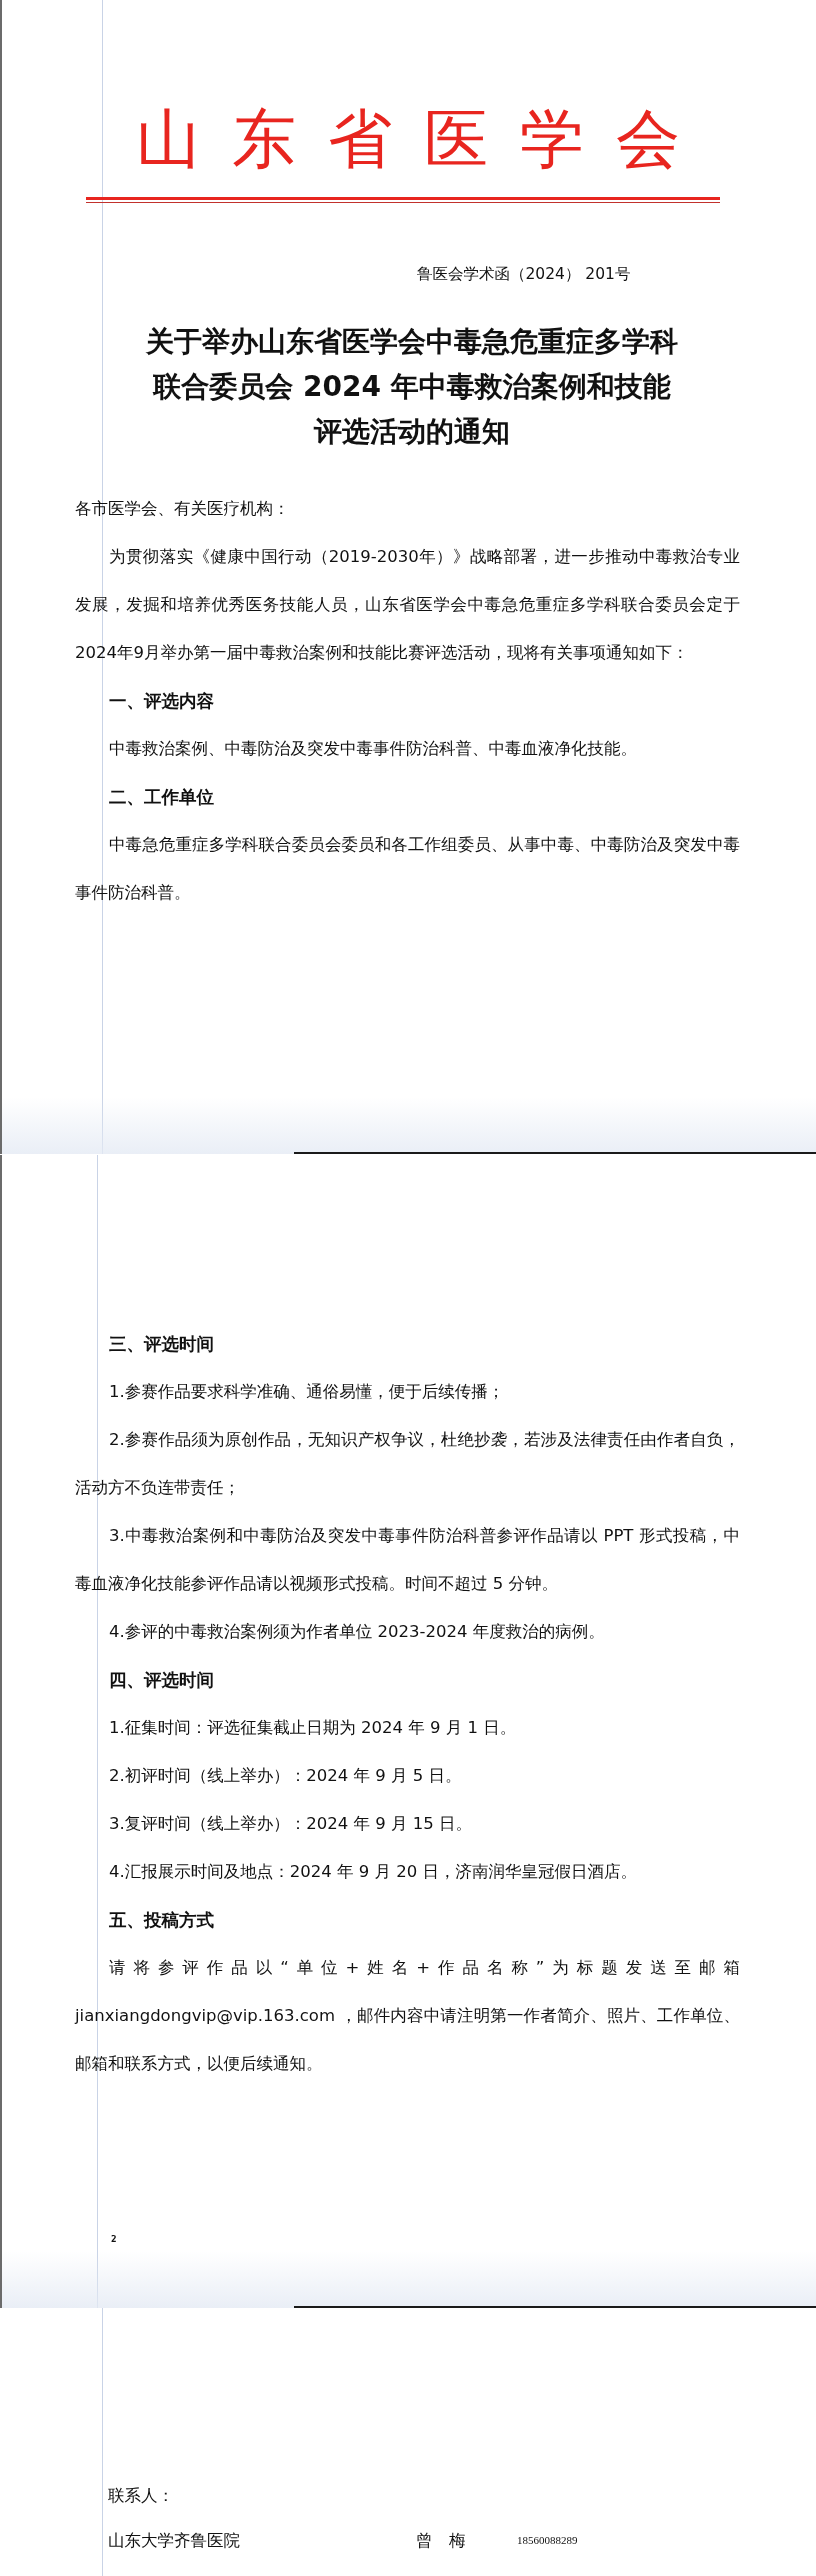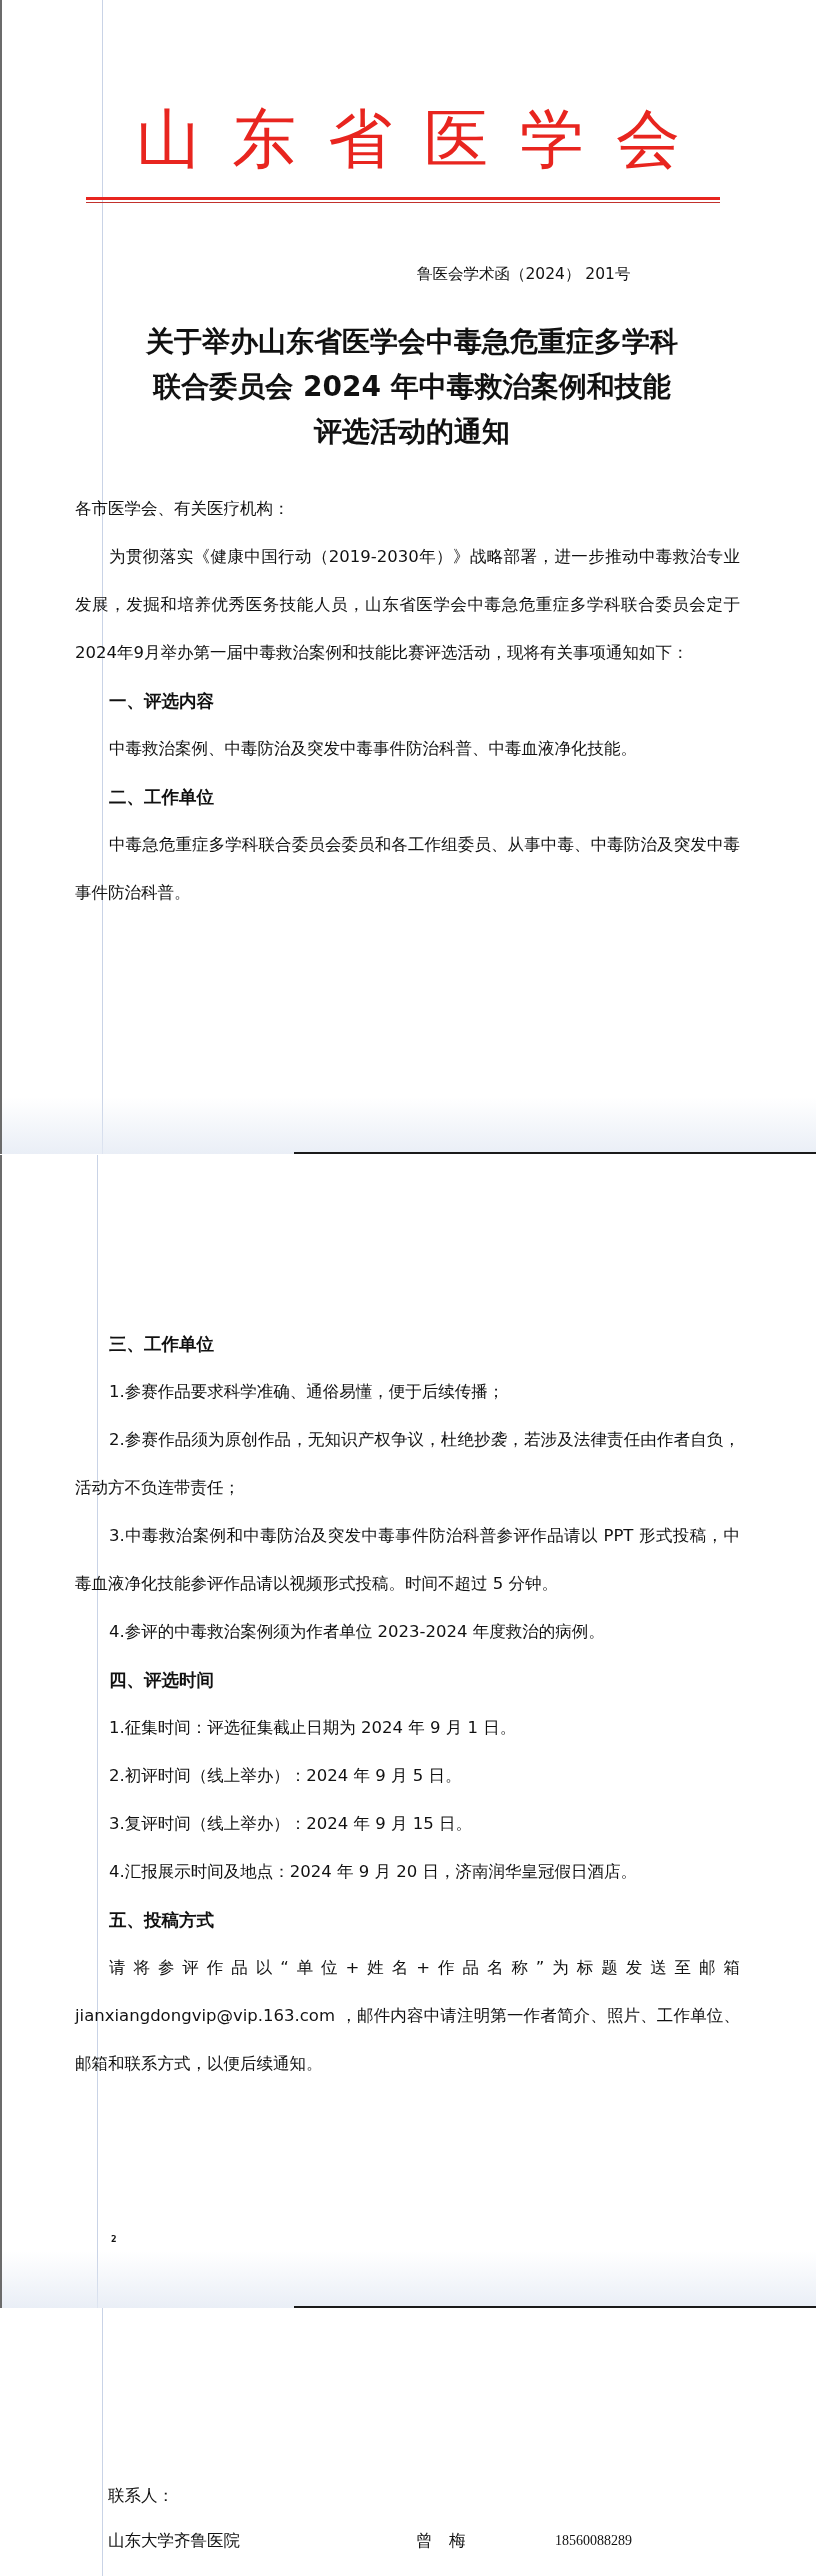--- a/index.html
+++ b/index.html
@@ -33,21 +33,21 @@
     .body-text p { margin: 0; text-align: justify; text-align-last: left; }
     .indent { text-indent: 34px; }
     .heading { font-weight: bold; font-size: 17.5px; }
 
     .page-num { position: absolute; font-size: 9.3px; font-weight: bold; font-family: "DejaVu Sans Mono", monospace; }
 
     .contacts { position: absolute; left: 108px; top: 2473px; font-size: 16.5px; line-height: 45px; width: 618px; }
     .contact-row { position: relative; height: 45px; white-space: nowrap; }
     .contact-row .c-org { position: absolute; left: 0; }
     .contact-row .c-name { position: absolute; left: 308px; letter-spacing: 0; font-family: Liberation Serif, serif; }
-    .contact-row .c-phone { position: absolute; left: 409px; font-family: "Liberation Serif", serif; font-size: 14px; margin-left: 38px; }
+    .contact-row .c-phone { position: absolute; left: 409px; font-family: "Liberation Serif", serif; font-size: 11px; }
   </style>
 </head>
 <body>
 
 <section class="page p1">
   <div class="scan-line" style="left:102px"></div>
   <div class="page-shade"></div>
   <div class="page-edge-left"></div>
   <div class="page-edge-bottom"></div>
 
@@ -73,21 +73,21 @@
   </div>
 </section>
 
 <section class="page p2">
   <div class="scan-line" style="left:97px"></div>
   <div class="page-shade"></div>
   <div class="page-edge-left"></div>
   <div class="page-edge-bottom"></div>
 
   <div class="body-text" style="top:165px">
-    <p class="indent heading">三、工作单位</p>
+    <p class="indent heading">三、评选时间</p>
     <p class="indent">1.参赛作品要求科学准确、通俗易懂，便于后续传播；</p>
     <p class="indent">2.参赛作品须为原创作品，无知识产权争议，杜绝抄袭，若涉及法律责任由作者自负，活动方不负连带责任；</p>
     <p class="indent">3.中毒救治案例和中毒防治及突发中毒事件防治科普参评作品请以 PPT 形式投稿，中毒血液净化技能参评作品请以视频形式投稿。时间不超过 5 分钟。</p>
     <p class="indent">4.参评的中毒救治案例须为作者单位 2023-2024 年度救治的病例。</p>
     <p class="indent heading">四、评选时间</p>
     <p class="indent">1.征集时间：评选征集截止日期为 2024 年 9 月 1 日。</p>
     <p class="indent">2.初评时间（线上举办）：2024 年 9 月 5 日。</p>
     <p class="indent">3.复评时间（线上举办）：2024 年 9 月 15 日。</p>
     <p class="indent">4.汇报展示时间及地点：2024 年 9 月 20 日，济南润华皇冠假日酒店。</p>
     <p class="indent heading">五、投稿方式</p>

